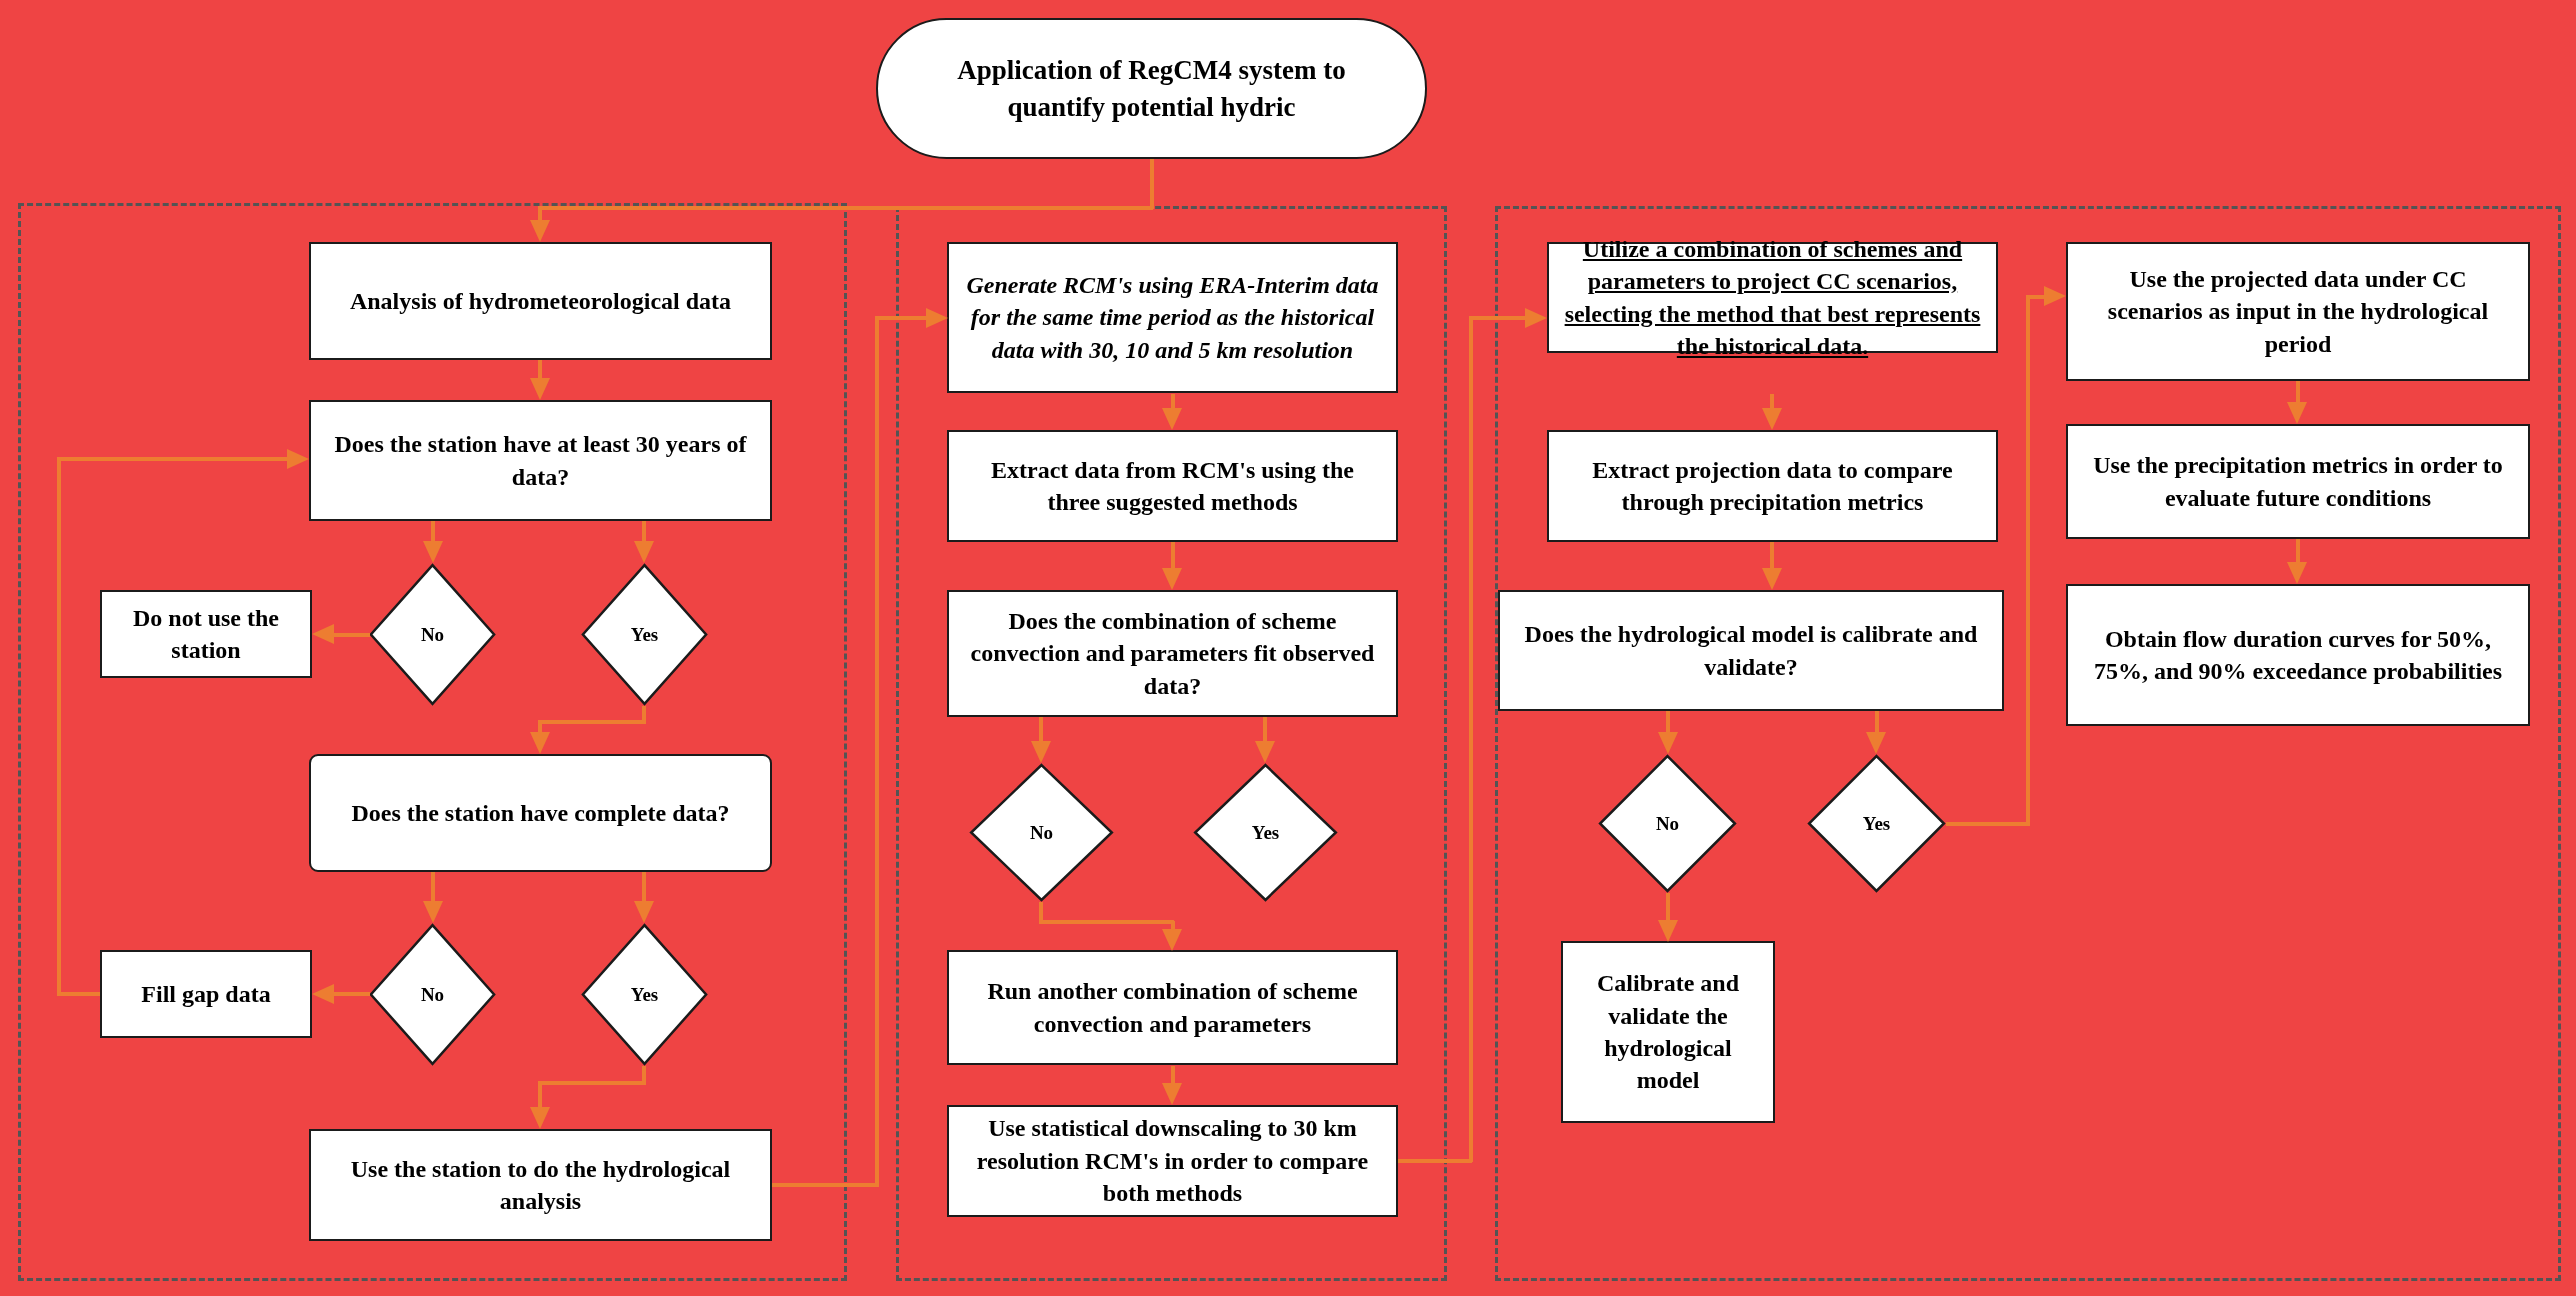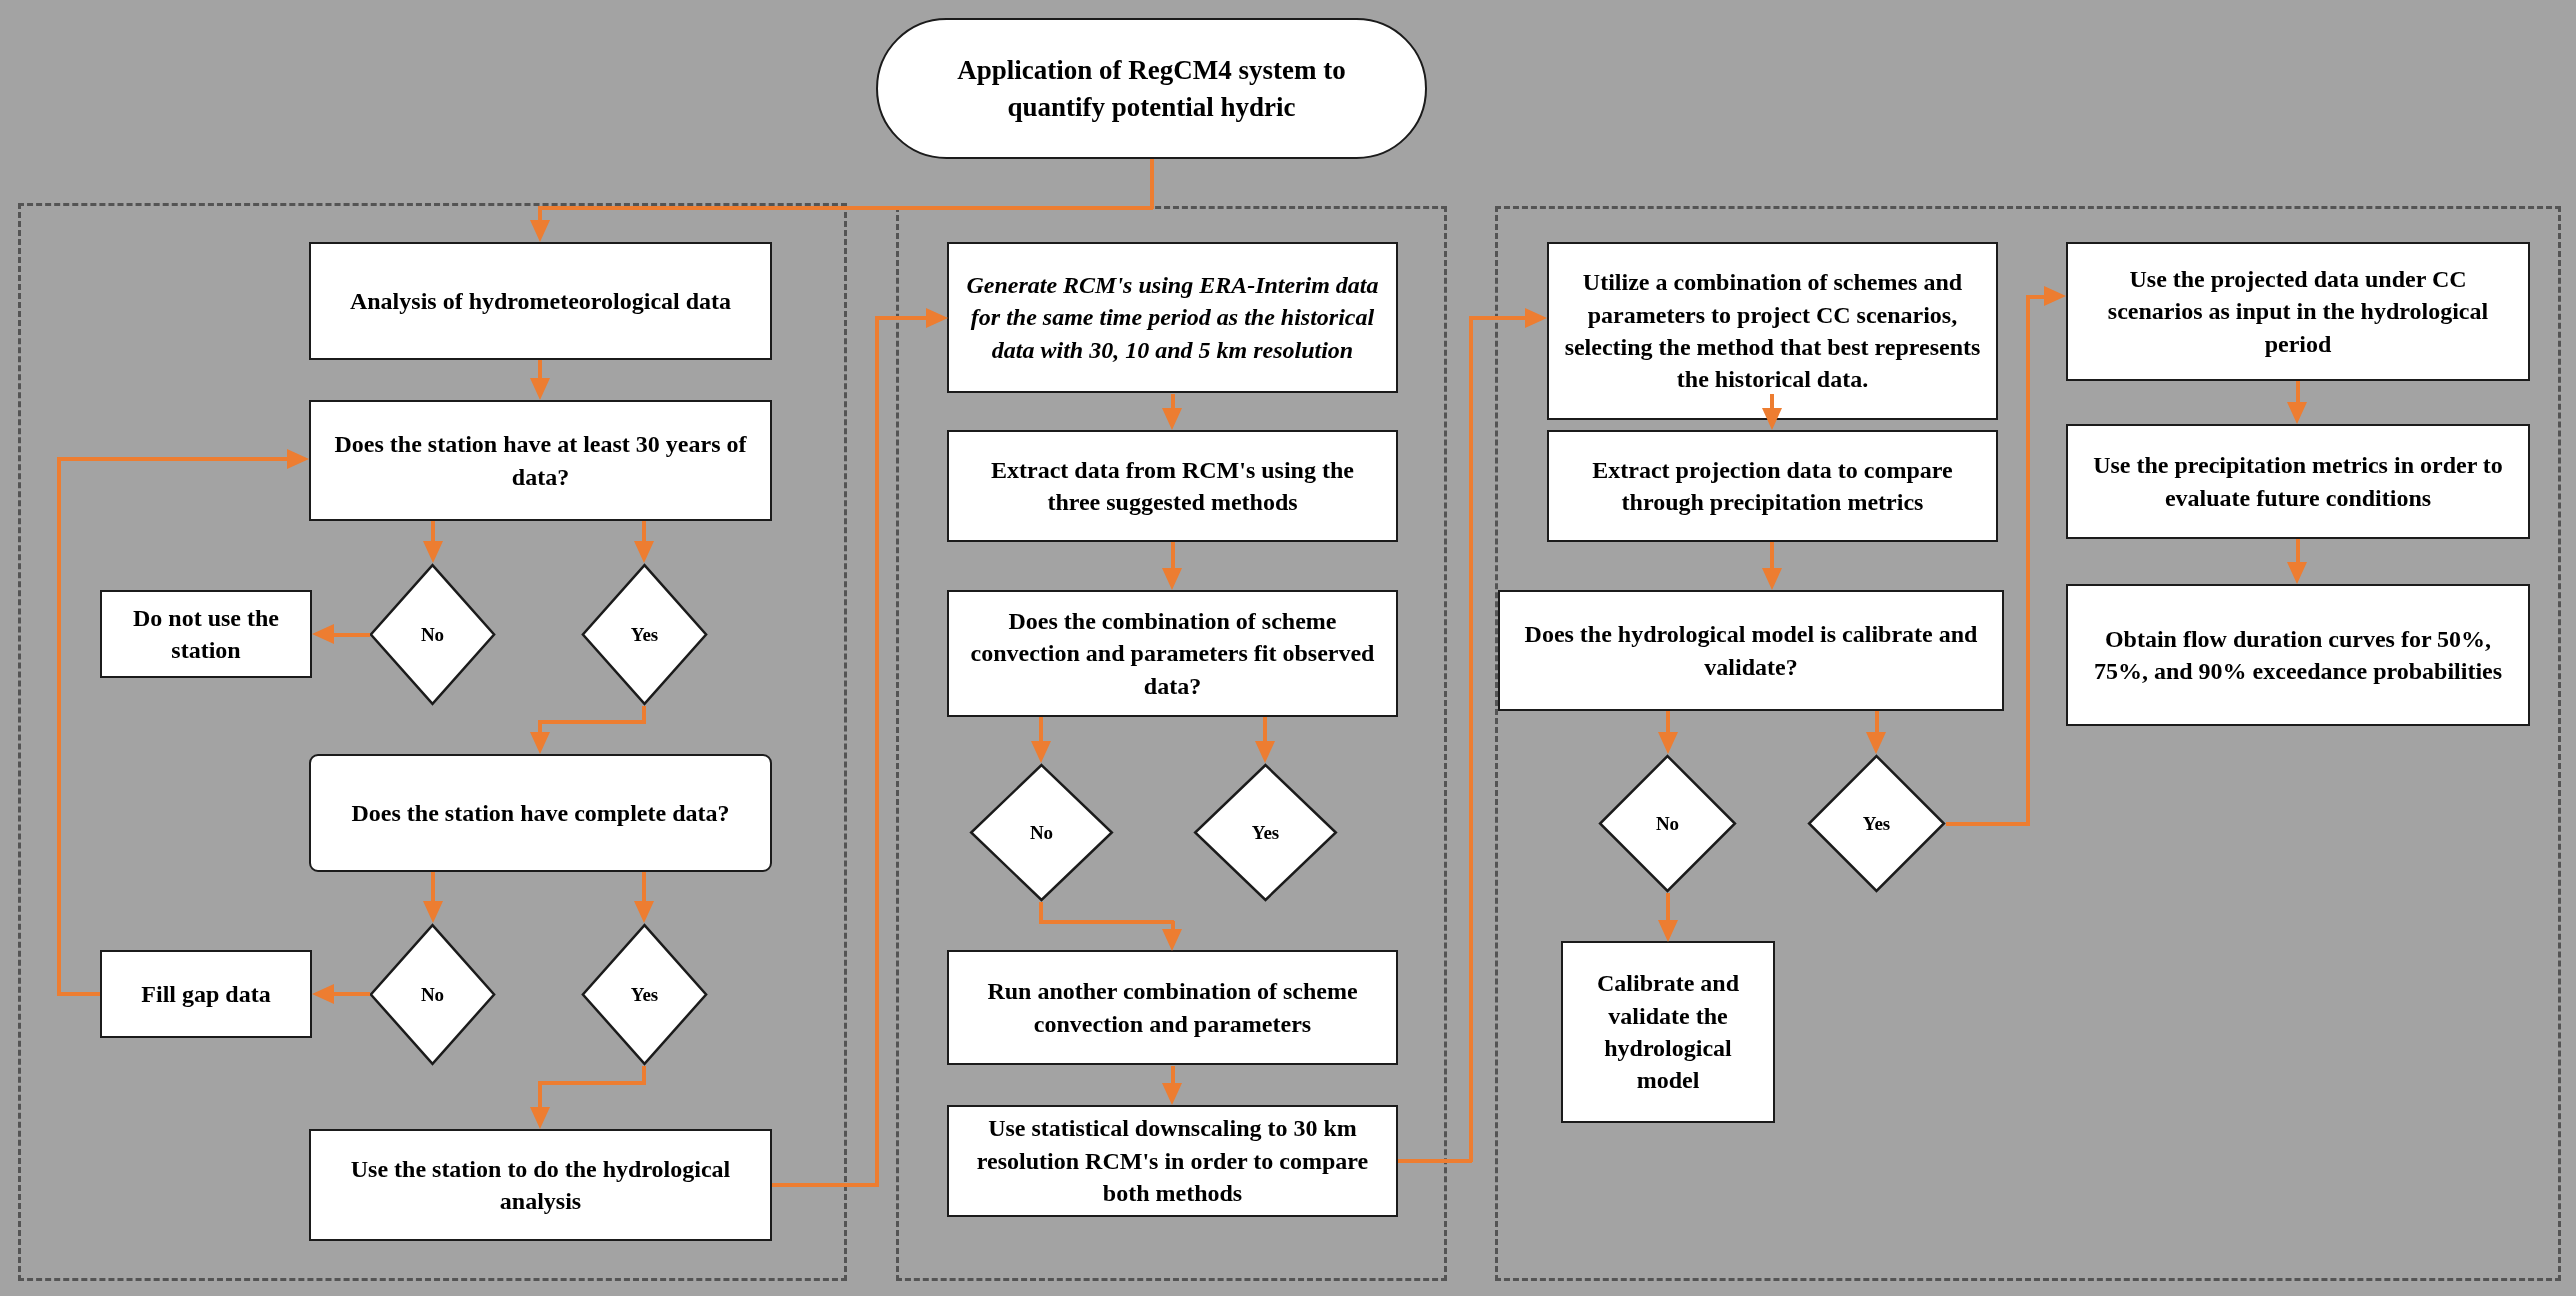--- a/index.html
+++ b/index.html
@@ -1,16 +1,16 @@
 <!DOCTYPE html>
 <html style="font-size:9.7px"><head>
 <meta charset="utf-8">
 <style>
   html,body{margin:0;padding:0;background:#ffffff;}
-  .canvas{position:relative;width:2576px;height:1297px;background:#a3a3a3;overflow:hidden;
+  .canvas{position:relative;width:2576px;height:1297px;background:#ef4444;overflow:hidden;
           font-family:"Liberation Serif","DejaVu Serif",serif;color:#000;}
   .panel{position:absolute;border:3px dashed #545454;box-sizing:border-box;background:transparent;}
   .node{position:absolute;background:#ffffff;border:2.4px solid #1b1b1b;box-sizing:border-box;
         display:flex;align-items:center;justify-content:center;text-align:center;
         font-weight:bold;font-size:24px;line-height:1.35;padding:4.8px 13.3px;}
   .start-node{border-radius:76px;font-size:27px;}
   .diamond{position:absolute;}
   .diamond svg{position:absolute;left:0;top:0;width:100%;height:100%;overflow:visible;}
   .diamond polygon{fill:#ffffff;stroke:#1b1b1b;stroke-width:2.5;vector-effect:non-scaling-stroke;}
   .diamond span{position:absolute;left:0;top:0;right:0;bottom:0;display:flex;align-items:center;
@@ -98,21 +98,21 @@
       </svg>
     <span>Yes</span>
   </div>
   <div class="node" style="left:947px;top:950px;width:451px;height:115px;">
     <span>Run another combination of scheme convection and parameters</span>
   </div>
   <div class="node" style="left:947px;top:1105px;width:451px;height:112px;padding:4.8px 8.5px;">
     <span>Use statistical downscaling to 30 km resolution RCM's in order to compare both methods</span>
   </div>
 
-  <div class="node" style="left:1547px;top:242px;width:451px;height:178px;padding:4.8px 8.5px;">
+  <div class="node" style="left:1547px;top:242px;width:451px;height:111px;padding:4.8px 8.5px;text-decoration:underline;">
     <span>Utilize a combination of schemes and parameters to project CC scenarios, selecting the method that best represents the historical data.</span>
   </div>
   <div class="node" style="left:1547px;top:430px;width:451px;height:112px;">
     <span>Extract projection data to compare through precipitation metrics</span>
   </div>
   <div class="node" style="left:1498px;top:590px;width:506px;height:121px;">
     <span>Does the hydrological model is calibrate and validate?</span>
   </div>
   <div class="diamond" style="left:1598px;top:754px;width:139px;height:139px;">
     <svg viewBox="0 0 100 100" preserveAspectRatio="none">

